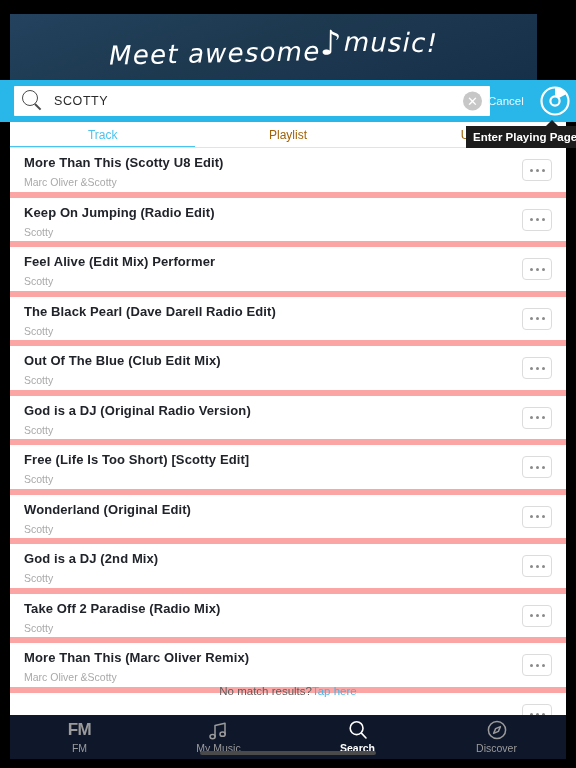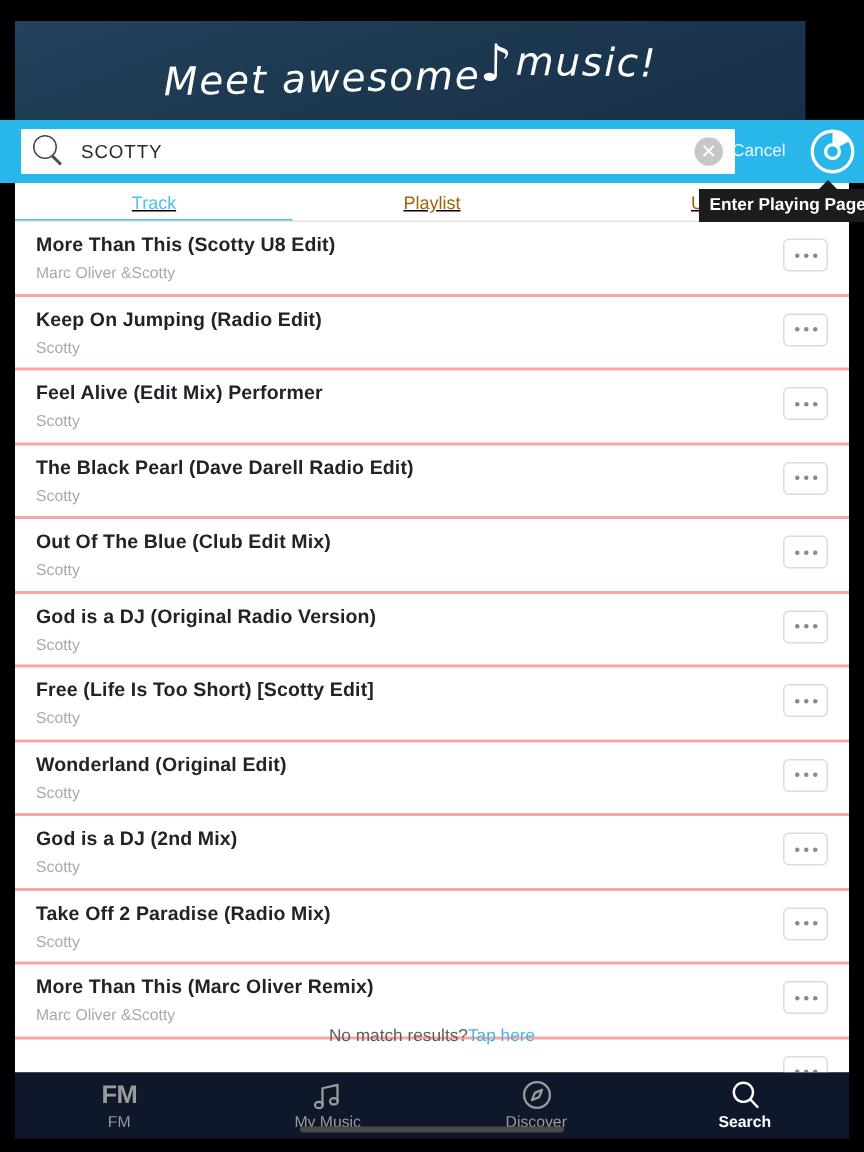--- a/index.html
+++ b/index.html
@@ -76,21 +76,21 @@
     display:flex; align-items:center;
     color:#eaf7fd; font-size:11.5px;
   }
   .disc-btn {
     position:absolute; left:538px; top:4px; width:34px; height:34px;
   }
 
   
   .tabs {
     position:absolute; left:10px; top:122px; width:556px; height:26px;
-    background:#fff; display:flex;text-decoration:underline;
+    background:#fff; display:flex;
   }
   .tab {
     flex:1 1 0; display:flex; align-items:center; justify-content:center;
     font-size:12px; color:#a16207; position:relative;
   }
   .tab.active { color:#4cc3ef; }
   .tab.active:after {
     content:""; position:absolute; left:0; right:0; bottom:0;
     height:2px; background:#4cc3ef;
   }
@@ -114,21 +114,21 @@
     border-bottom:6px solid #1c1c1c;
   }
 
   
   .list {
     position:absolute; left:10px; top:148px; width:556px; height:567px;
     background:#fff; overflow:hidden;
   }
   .row {
     position:relative; height:49.5px;
-    border-bottom:2px solid #fca5a5;
+    border-bottom:6px solid #fca5a5;
     padding:7px 0 0 14px;
   }
   .row-title {
     font-size:13px; color:#20232a; font-weight:bold;
     letter-spacing:.1px; line-height:16px;
     white-space:nowrap; overflow:hidden;
   }
   .row-artist {
     font-size:10.5px; color:#a9a9a9; margin-top:5px; line-height:13px;
   }
@@ -366,37 +366,37 @@
       <span class="bicon">
         <svg width="22" height="20" viewBox="0 0 22 20">
           <path d="M7 16.5 V5.5 L17 3.2 V14" fill="none" stroke="#9b9b9b" stroke-width="1.5" stroke-linecap="round" stroke-linejoin="round"></path>
           <ellipse cx="4.6" cy="16.6" rx="2.6" ry="2.1" fill="none" stroke="#9b9b9b" stroke-width="1.5"></ellipse>
           <ellipse cx="14.6" cy="14.2" rx="2.6" ry="2.1" fill="none" stroke="#9b9b9b" stroke-width="1.5"></ellipse>
         </svg>
       </span>
       <span class="blabel">My Music</span>
     </div>
 
+    <div class="btab active">
+      <span class="bicon">
+        <svg width="20" height="20" viewBox="0 0 20 20">
+          <circle cx="8.6" cy="8.2" r="6.4" fill="none" stroke="#ffffff" stroke-width="1.6"></circle>
+          <line x1="13.4" y1="13.1" x2="18" y2="18" stroke="#ffffff" stroke-width="1.6" stroke-linecap="round"></line>
+        </svg>
+      </span>
+      <span class="blabel">Search</span>
+    </div>
+
     <div class="btab">
       <span class="bicon">
         <svg width="20" height="20" viewBox="0 0 20 20">
           <circle cx="10" cy="10" r="8.6" fill="none" stroke="#9b9b9b" stroke-width="1.5"></circle>
           <path d="M13.4 6.6 L8.6 8.6 L6.6 13.4 L11.4 11.4 Z" fill="none" stroke="#9b9b9b" stroke-width="1.5" stroke-linejoin="round"></path>
         </svg>
       </span>
       <span class="blabel">Discover</span>
     </div>
 
-    <div class="btab active">
-      <span class="bicon">
-        <svg width="20" height="20" viewBox="0 0 20 20">
-          <circle cx="8.6" cy="8.2" r="6.4" fill="none" stroke="#ffffff" stroke-width="1.6"></circle>
-          <line x1="13.4" y1="13.1" x2="18" y2="18" stroke="#ffffff" stroke-width="1.6" stroke-linecap="round"></line>
-        </svg>
-      </span>
-      <span class="blabel">Search</span>
-    </div>
-
 
     <div class="home-ind"></div>
   </div>
 
 </div>
 
 </body></html>

